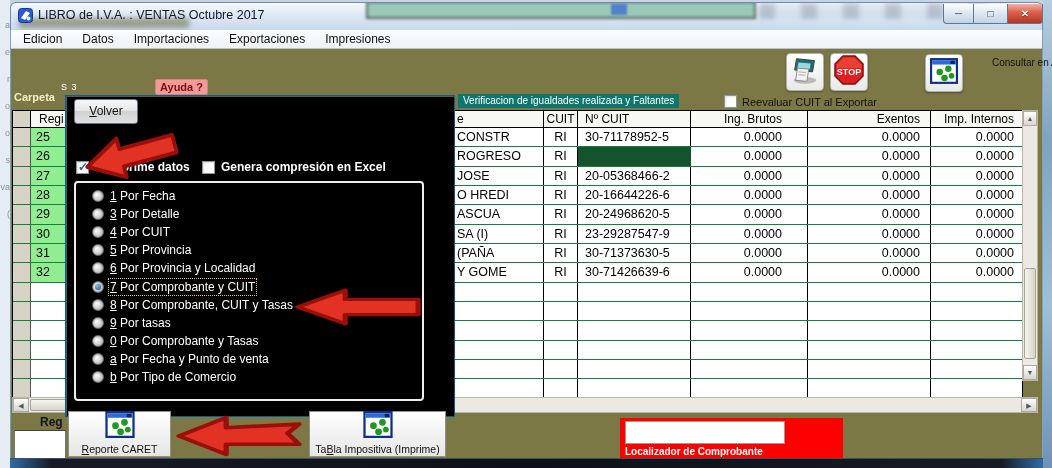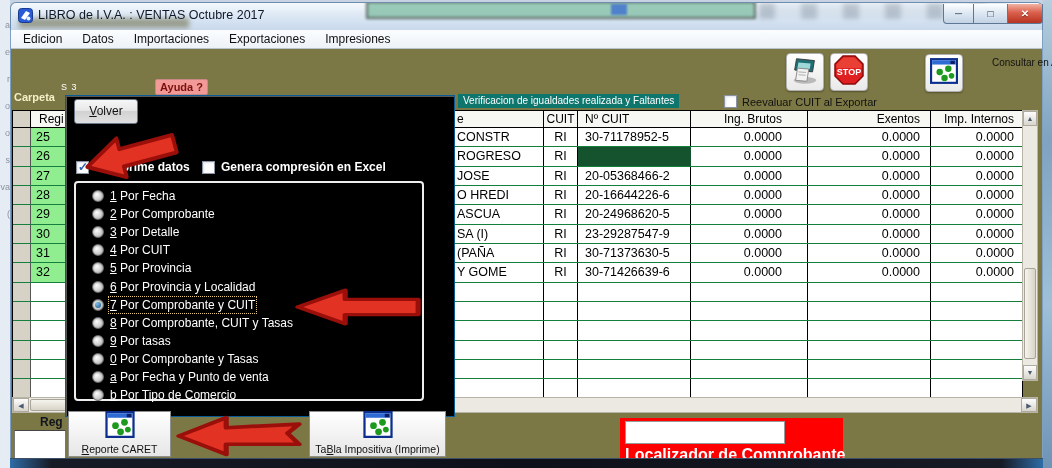--- a/index.html
+++ b/index.html
@@ -72,21 +72,21 @@
   .sb-left{left:0;top:0;width:16px;height:14px;} .sb-left::after{content:"\25C0";}
   .sb-right{right:0;top:0;width:16px;height:14px;} .sb-right::after{content:"\25B6";}
   .vthumb{position:absolute;left:1px;top:157px;width:12px;height:91px;background:linear-gradient(90deg,#f6f4ee,#d8d4c8);border:1px solid #a8a49a;border-radius:2px;}
   .hthumb{position:absolute;left:17px;top:1px;width:40px;height:12px;background:linear-gradient(180deg,#f6f4ee,#d8d4c8);border:1px solid #a8a49a;border-radius:2px;}
 
   
   .reg-label{left:40px;top:415px;font-size:12px;font-weight:bold;color:#10141c;z-index:1;}
   .reg-input{left:14px;top:430px;width:52px;height:29px;background:#fff;border:1px solid #777;border-top-color:#444;z-index:1;}
   .localizador{left:620px;top:418px;width:223px;height:41px;background:#ff0000;z-index:2;}
   .loc-input{position:absolute;left:5px;top:3px;width:160px;height:23px;background:#fff;border:1px solid #999;}
-  .loc-label{position:absolute;left:5px;top:28px;font-size:16px;font-weight:bold;color:#fff;white-space:nowrap;}
+  .loc-label{position:absolute;left:5px;top:28px;font-size:10px;font-weight:bold;color:#fff;white-space:nowrap;}
 
   
   .dialog{left:65px;top:95px;width:390px;height:322px;background:#000000;border:1px solid #0a5a94;box-shadow:inset 1px 1px 0 rgba(255,255,255,.35),inset -1px -1px 0 rgba(0,0,0,.3);z-index:5;}
   .volver{position:absolute;left:8px;top:3px;width:64px;height:25px;background:linear-gradient(180deg,#f6f6f6,#e8e8e8 45%,#d2d2d2 50%,#e0e0e0);border:1px solid #6a7686;border-radius:3px;font-size:12px;color:#111;text-align:center;line-height:23px;}
   .dlg-check-row{position:absolute;top:64px;display:flex;align-items:center;gap:6px;}
   .dlg-check-row .lbl{font-size:12px;font-weight:bold;color:#fff;white-space:nowrap;}
   .ck1{left:10px;} .ck2{left:136px;}
   .groupbox{position:absolute;left:8px;top:85px;width:350px;height:220px;border:2px solid #eeeeee;border-radius:4px;padding-top:4px;}
   .opt{height:18.1px;padding-left:16px;display:flex;align-items:center;gap:6px;}
   .radio{position:relative;width:12px;height:12px;border-radius:50%;background:radial-gradient(circle at 35% 30%,#fff,#d2d2d2 55%,#9a9a9a);border:1px solid #6a6a6a;box-shadow:inset 0 1px 2px rgba(0,0,0,.25);flex:0 0 12px;}
@@ -371,24 +371,20 @@
       <span class="cb"></span>
       <span class="lbl">Genera compresión en Excel</span>
     </div>
     <div class="groupbox">
         <div class="opt">
     <span class="radio"></span>
     <span class="opt-label"><u>1</u><span> Por Fecha</span></span>
   </div>
         <div class="opt">
     <span class="radio"></span>
-    <span class="opt-label"><u>2</u><span> Por Comprobante</span></span>
-  </div>
-        <div class="opt">
-    <span class="radio"></span>
     <span class="opt-label"><u>3</u><span> Por Detalle</span></span>
   </div>
         <div class="opt">
     <span class="radio"></span>
     <span class="opt-label"><u>4</u><span> Por CUIT</span></span>
   </div>
         <div class="opt">
     <span class="radio"></span>
     <span class="opt-label"><u>5</u><span> Por Provincia</span></span>
   </div>

